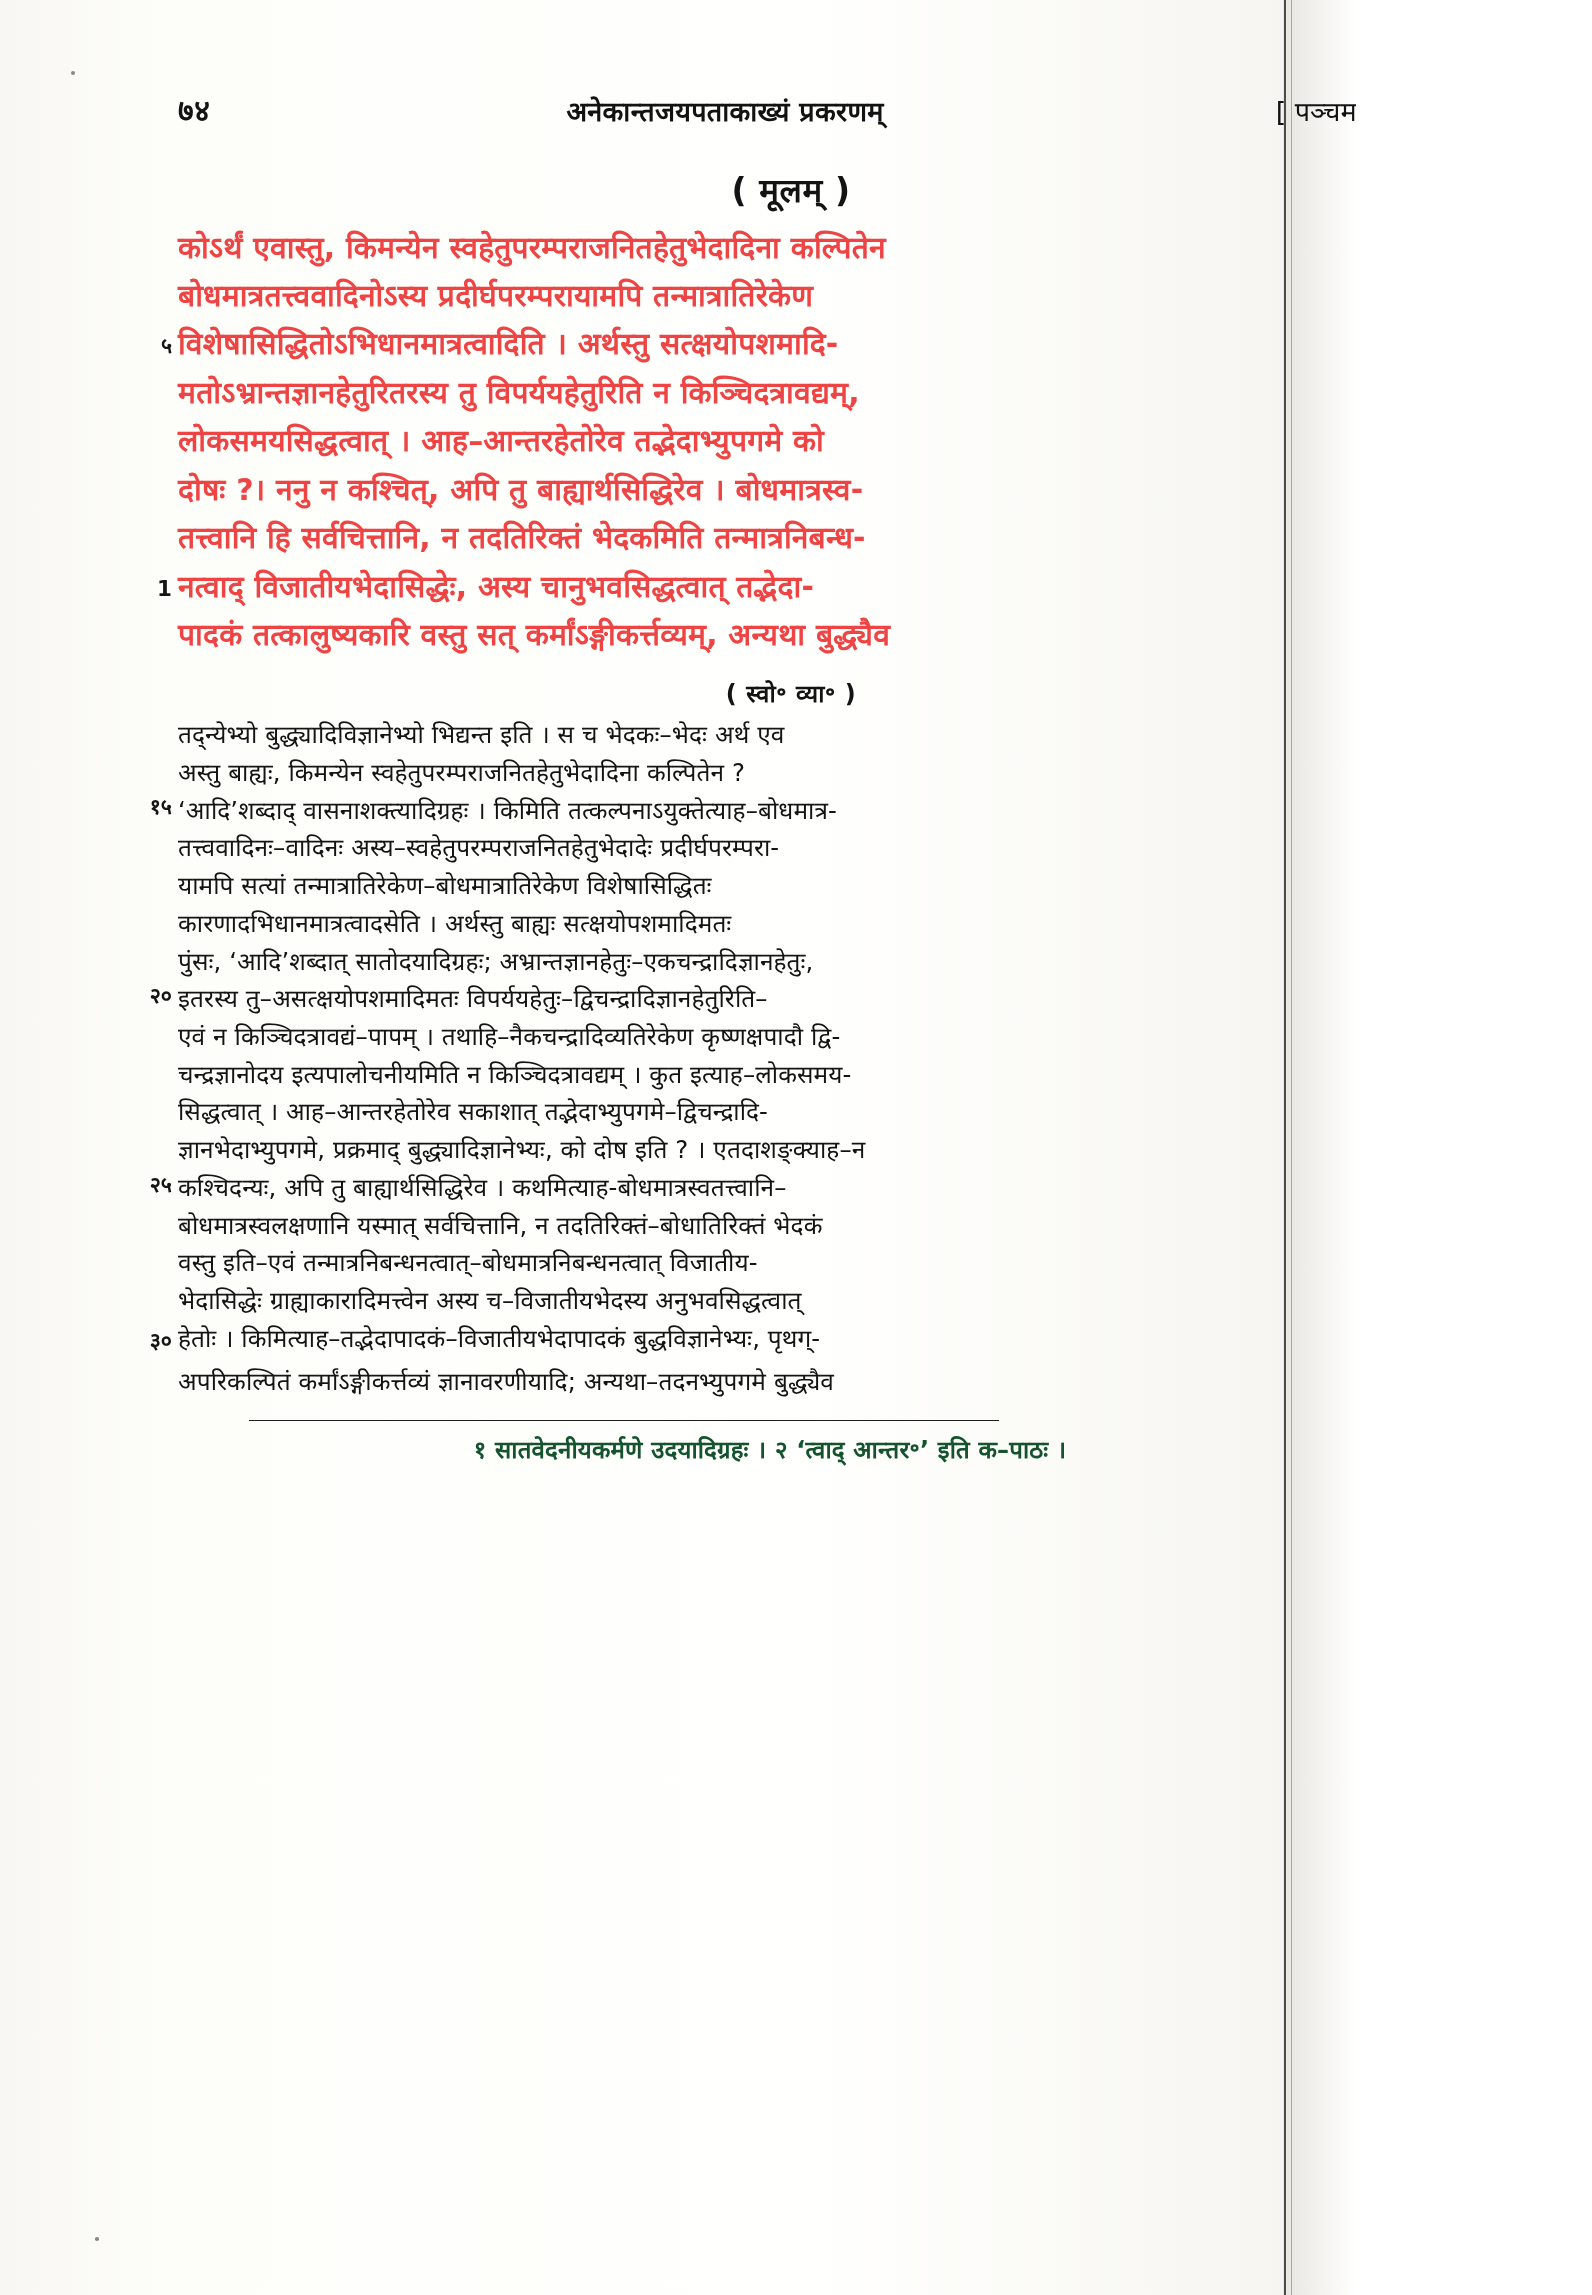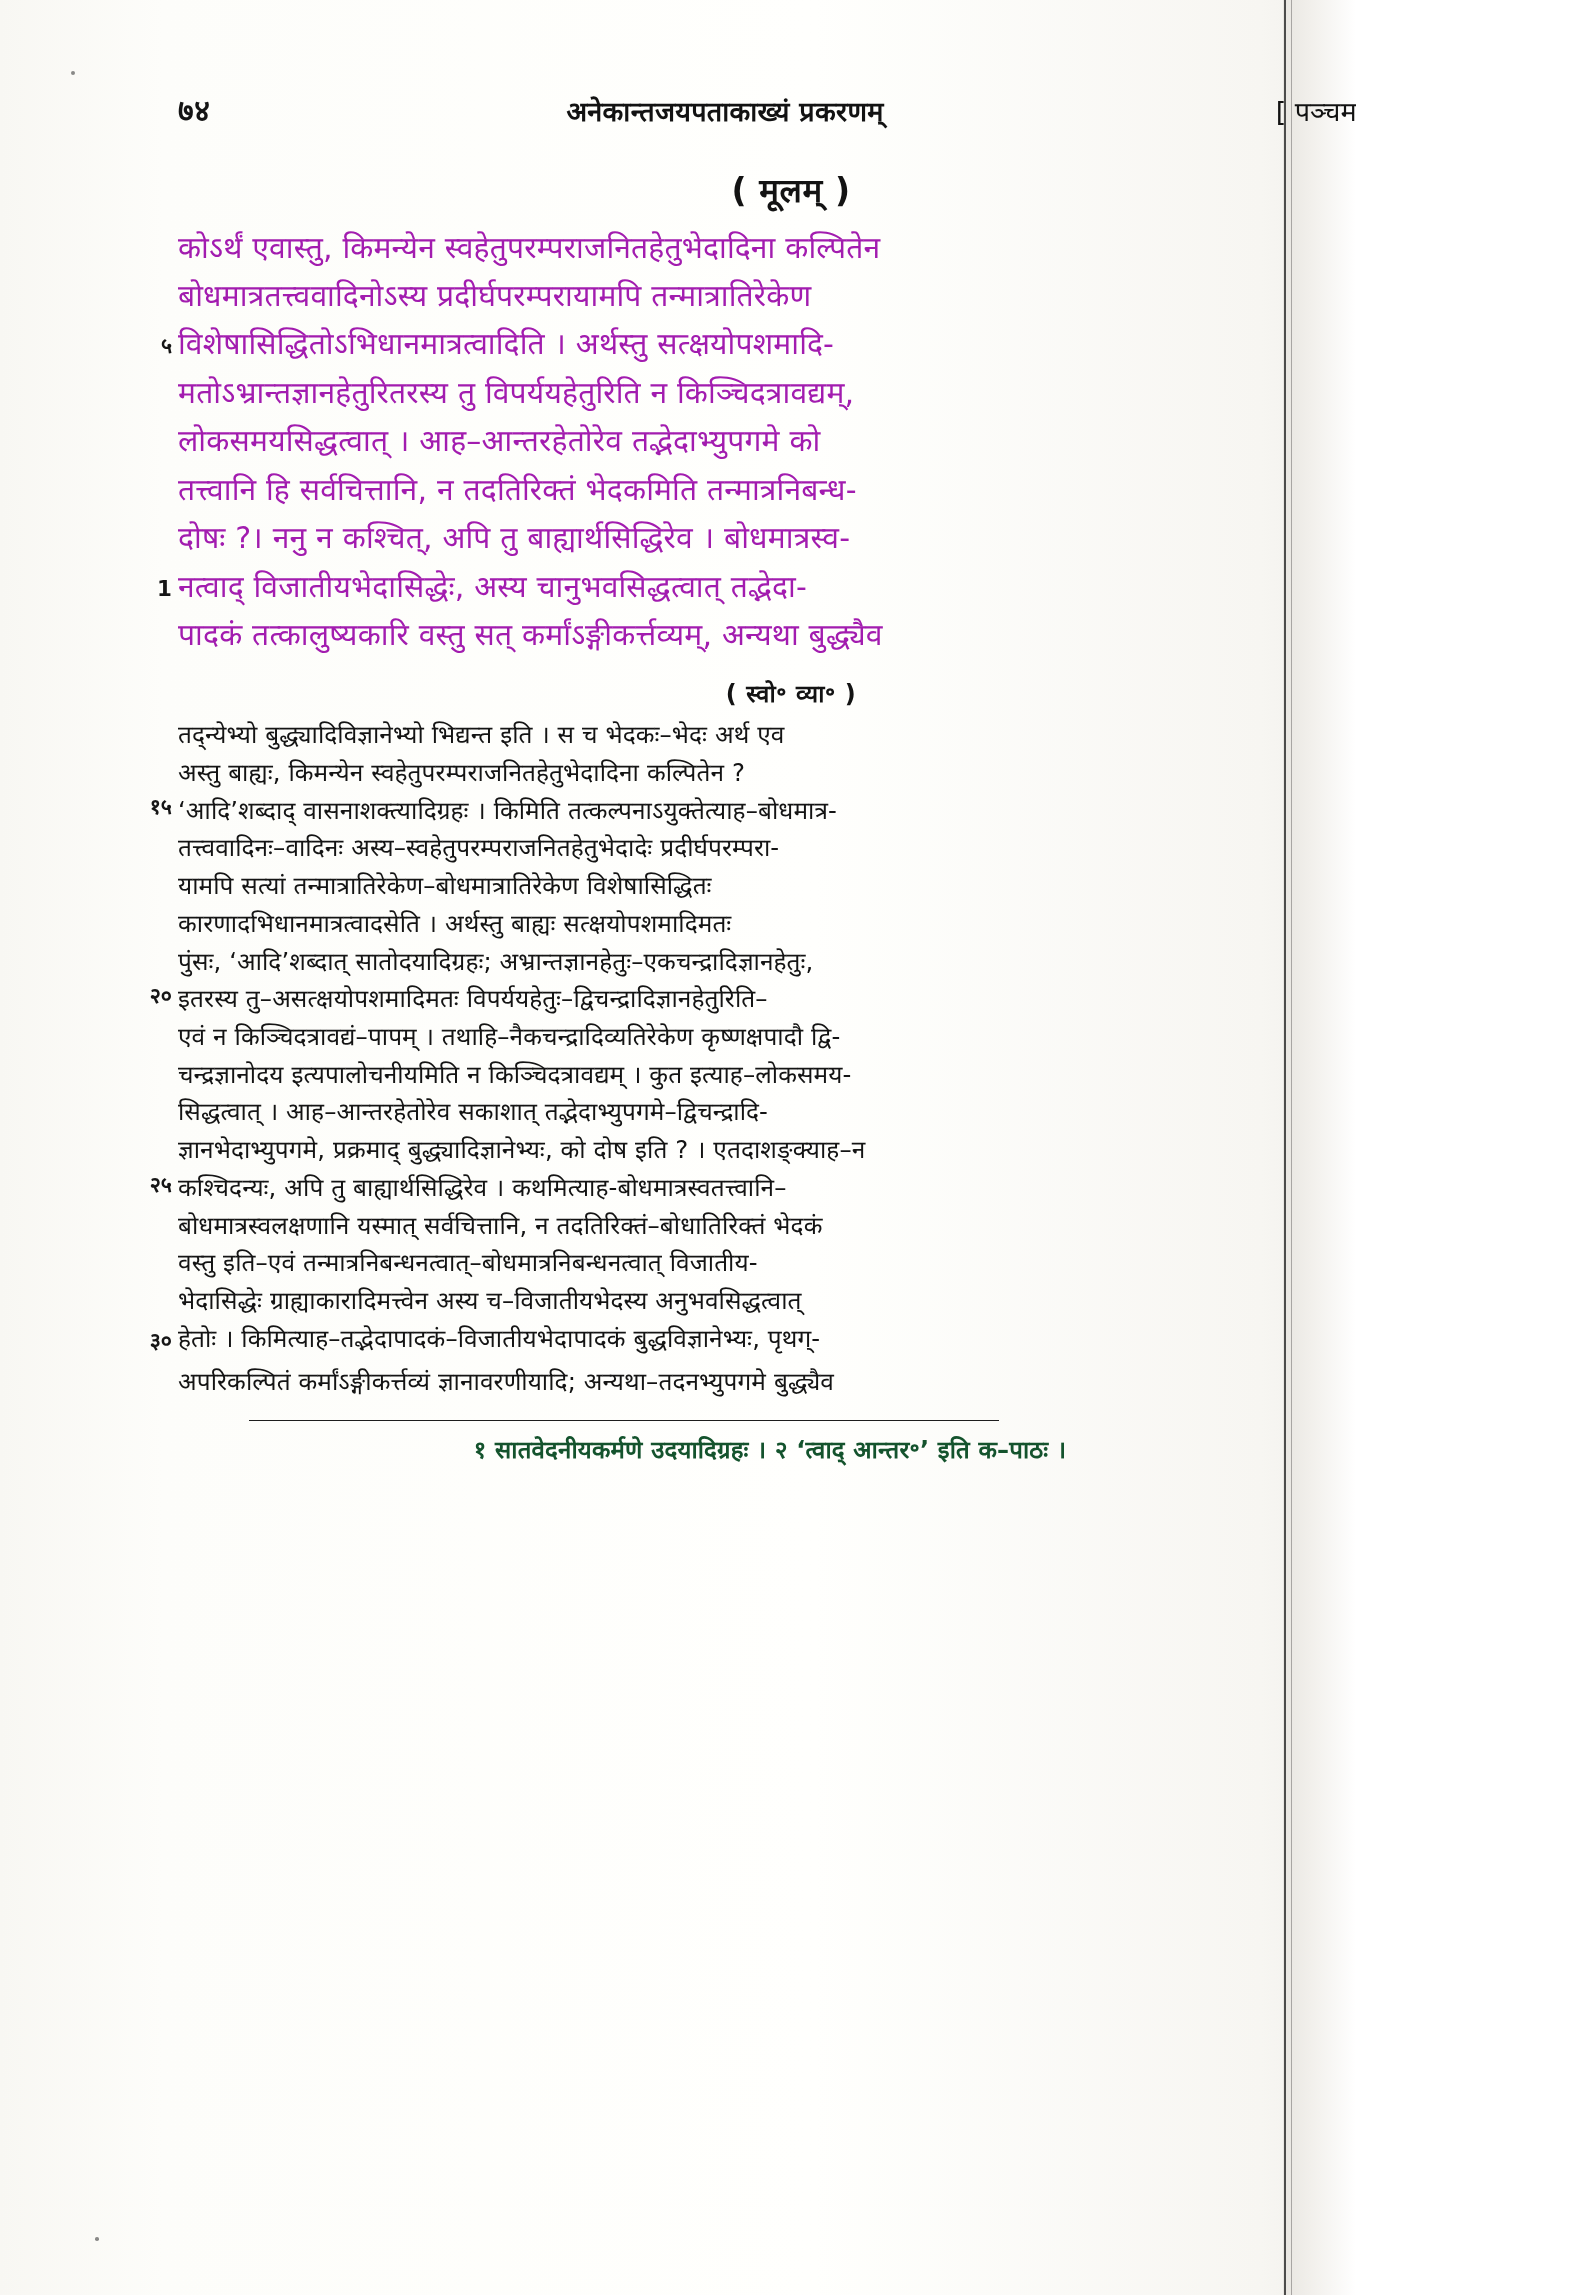--- a/index.html
+++ b/index.html
@@ -110,22 +110,22 @@
     left: -55px;
     bottom: 6px;
     width: 49px;
     text-align: right;
     font-size: 21.4px;
     font-weight: 700;
     color: #161616;
   }
   .mula .linetext {
     font-size: 30px;
-    font-weight: 400;
-    color: #a21caf;
+    font-weight: 700;
+    color: #ef4444;
     line-height: 1.34;
     letter-spacing: 0.2px;
     white-space: nowrap;
   }
   .mula .line {
     margin-bottom: 8.3px;
   }
   .vyakhya .linetext {
     font-size: 24.4px;
     color: #141414;
@@ -203,25 +203,25 @@
       <div class="line">
         <span class="lineno"></span>
         <span class="linetext">मतोऽभ्रान्तज्ञानहेतुरितरस्य तु विपर्ययहेतुरिति न किञ्चिदत्रावद्यम्,</span>
       </div>
       <div class="line">
         <span class="lineno"></span>
         <span class="linetext">लोकसमयसिद्धत्वात् ।  आह–आन्तरहेतोरेव  तद्भेदाभ्युपगमे  को</span>
       </div>
       <div class="line">
         <span class="lineno"></span>
+        <span class="linetext">दोषः ?। ननु न कश्चित्, अपि तु बाह्यार्थसिद्धिरेव । बोधमात्रस्व-</span>
+      </div>
+      <div class="line">
+        <span class="lineno"></span>
         <span class="linetext">तत्त्वानि हि सर्वचित्तानि, न तदतिरिक्तं भेदकमिति तन्मात्रनिबन्ध-</span>
-      </div>
-      <div class="line">
-        <span class="lineno"></span>
-        <span class="linetext">दोषः ?। ननु न कश्चित्, अपि तु बाह्यार्थसिद्धिरेव । बोधमात्रस्व-</span>
       </div>
       <div class="line">
         <span class="lineno">1</span>
         <span class="linetext">नत्वाद् विजातीयभेदासिद्धेः,   अस्य   चानुभवसिद्धत्वात् तद्भेदा-</span>
       </div>
       <div class="line">
         <span class="lineno"></span>
         <span class="linetext">पादकं तत्कालुष्यकारि वस्तु सत् कर्मांऽङ्गीकर्त्तव्यम्, अन्यथा बुद्ध्यैव</span>
       </div>
     </div>

